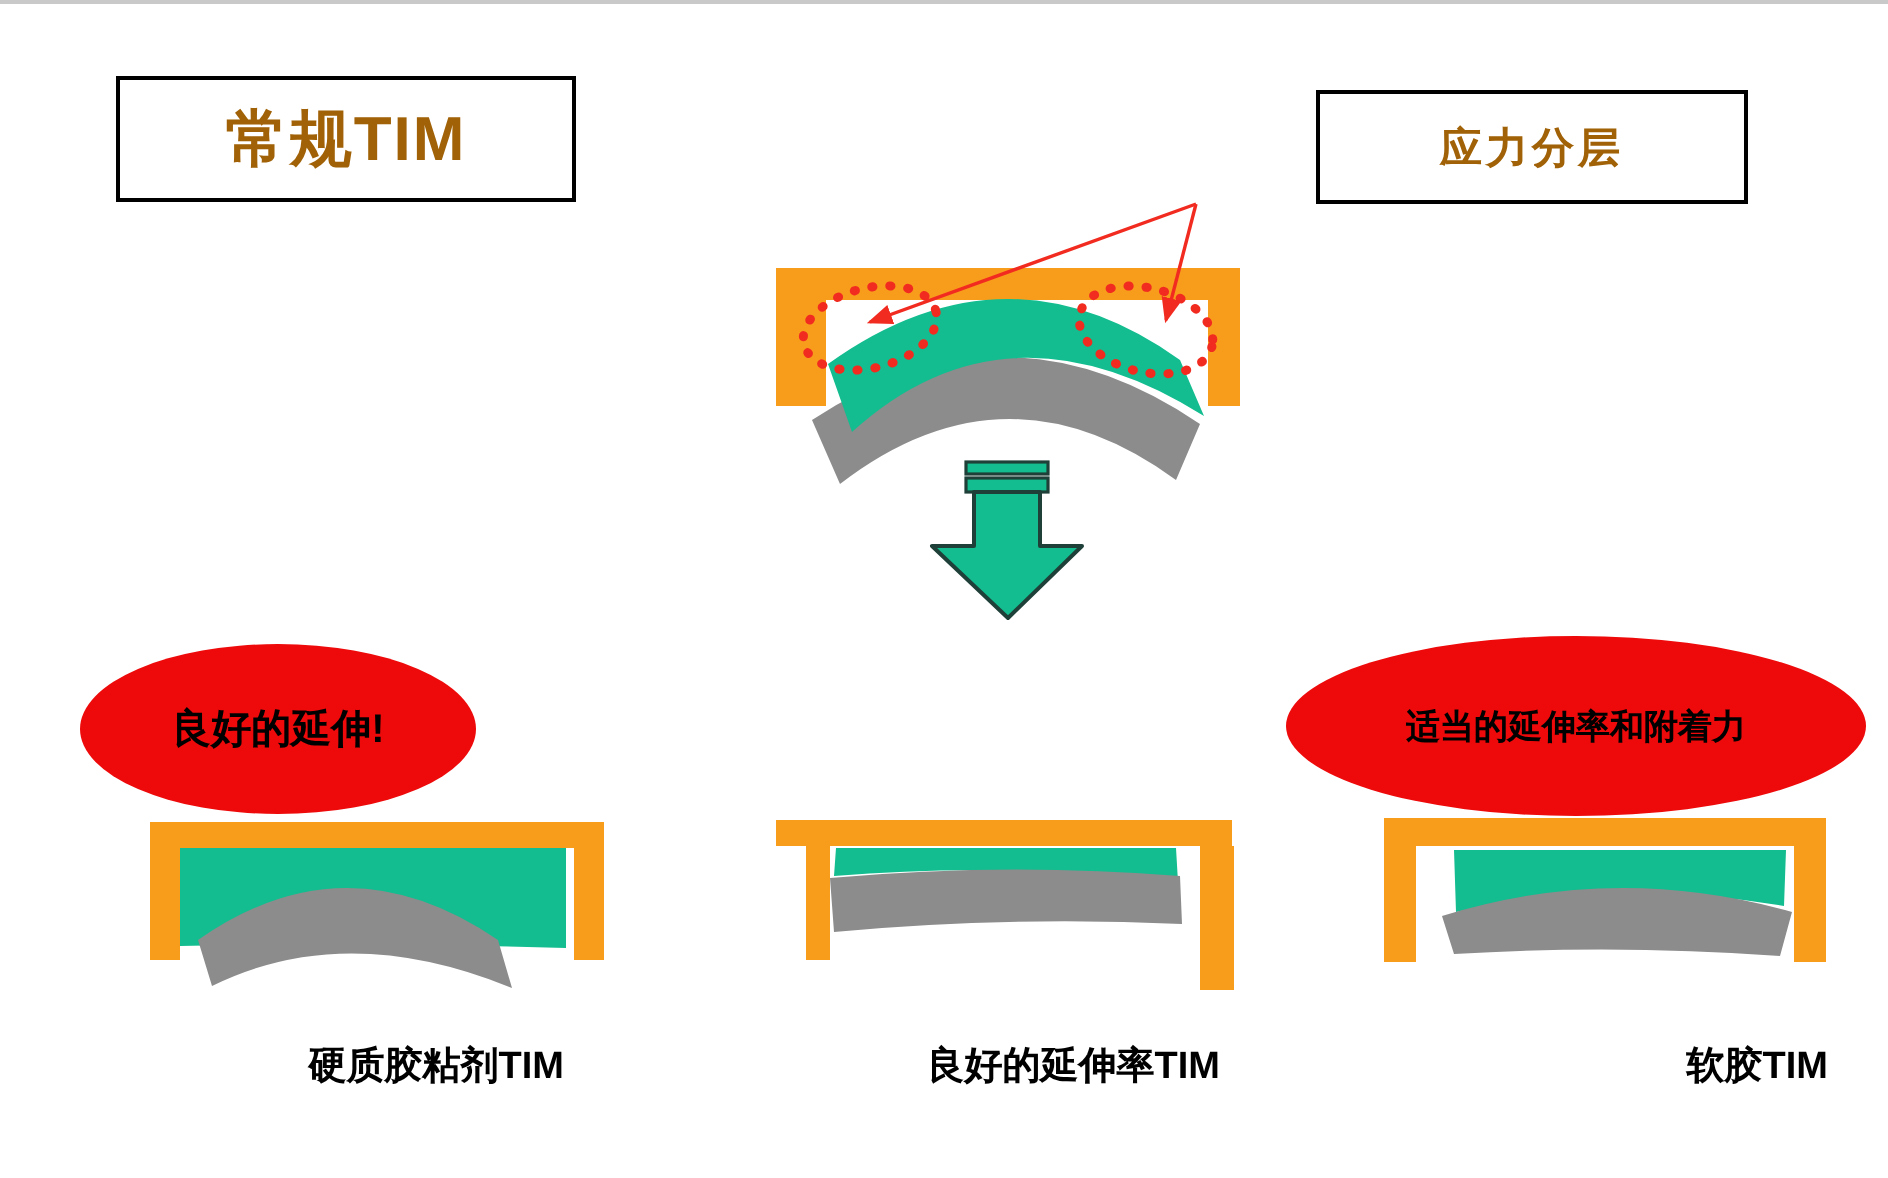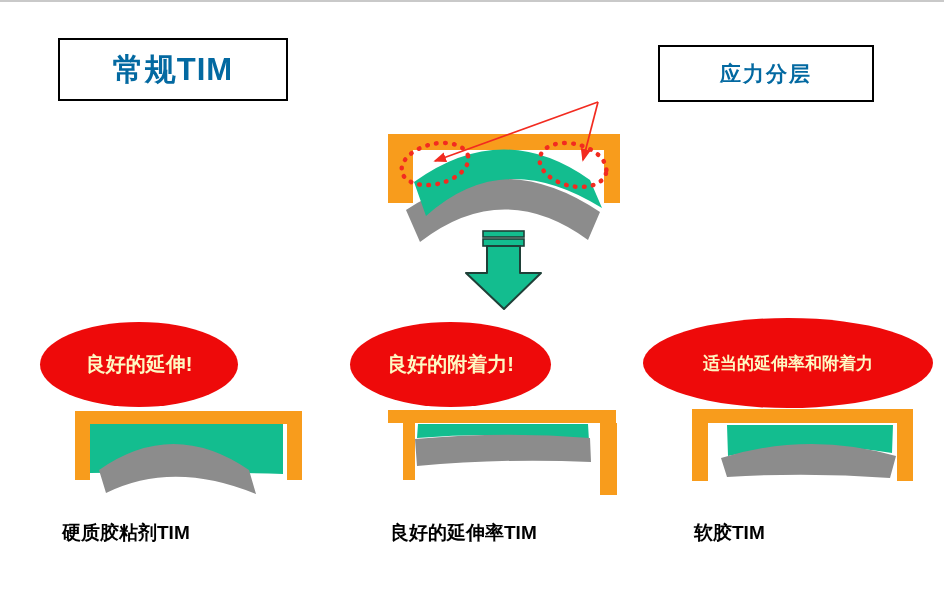--- a/index.html
+++ b/index.html
@@ -1,29 +1,29 @@
 <!DOCTYPE html>
 <html><head>
 <meta charset="utf-8">
 <style>
   html,body{margin:0;padding:0;background:#ffffff;}
   .canvas{position:relative;width:944px;height:589px;background:#ffffff;overflow:hidden;
           font-family:"Liberation Sans","DejaVu Sans",sans-serif;}
   .top-rule{position:absolute;left:0;top:0;width:944px;height:2px;background:#c9c9c9;}
   .title-box{position:absolute;border:2px solid #000;background:#fff;display:flex;
-             align-items:center;justify-content:center;font-weight:bold;color:#0369a1;}
+             align-items:center;justify-content:center;font-weight:bold;color:#a16207;}
   .title-box.left{left:58px;top:38px;width:226px;height:59px;font-size:31px;letter-spacing:1px;}
   .title-box.right{left:658px;top:45px;width:212px;height:53px;font-size:21px;letter-spacing:2px;}
   .diagram{position:absolute;}
   .callout{position:absolute;background:#EE0A0A;border-radius:50%;display:flex;
-           align-items:center;justify-content:center;color:#fef9c3;font-weight:bold;text-align:right;}
+           align-items:center;justify-content:center;color:#000000;font-weight:bold;text-align:right;}
   .callout.e1{left:40px;top:322px;width:198px;height:85px;font-size:20px;}
   .callout.e2{left:350px;top:322px;width:201px;height:85px;font-size:20px;}
   .callout.e3{left:643px;top:318px;width:290px;height:90px;font-size:17px;}
-  .caption{position:absolute;top:520px;width:220px;text-align:left;color:#000;
+  .caption{position:absolute;top:520px;width:220px;text-align:right;color:#000;
            font-size:19px;font-weight:bold;}
   .caption.c1{left:62px;}
   .caption.c2{left:390px;}
   .caption.c3{left:694px;}
 </style>
 </head>
 <body>
 
 <div class="canvas">
   <div class="top-rule"></div>
@@ -54,23 +54,20 @@
 
   <svg class="diagram" style="left:460px;top:228px;" width="88" height="86" viewBox="0 0 88 86">
     <rect x="23" y="3" width="41" height="6" stroke="#1F4038" stroke-width="1.6" fill="#13BD8F"></rect>
     <rect x="23" y="11" width="41" height="7" stroke="#1F4038" stroke-width="1.6" fill="#13BD8F"></rect>
     <polygon points="27,18 60,18 60,45 81,45 44,81 6,45 27,45" stroke="#1F4038" stroke-width="2" stroke-linejoin="round" fill="#13BD8F"></polygon>
   </svg>
 
   <div class="callout e1">
     <span>良好的延伸!</span>
   </div>
-  <div class="callout e2">
-    <span>良好的附着力!</span>
-  </div>
   <div class="callout e3">
     <span>适当的延伸率和附着力</span>
   </div>
 
   <svg class="diagram" style="left:70px;top:405px;" width="242" height="100" viewBox="0 0 242 100">
     <rect x="5" y="6" width="227" height="13" fill="#F89C1C"></rect>
     <rect x="5" y="19" width="15" height="56" fill="#F89C1C"></rect>
     <rect x="217" y="19" width="15" height="56" fill="#F89C1C"></rect>
     <path d="M 20,19 H 213 V 69 Q 116,66 20,68 Z" fill="#13BD8F"></path>
     <path d="M 29,65 Q 103,13 179,65 L 186,89 Q 103,55 36,88 Z" fill="#8C8C8C"></path>

